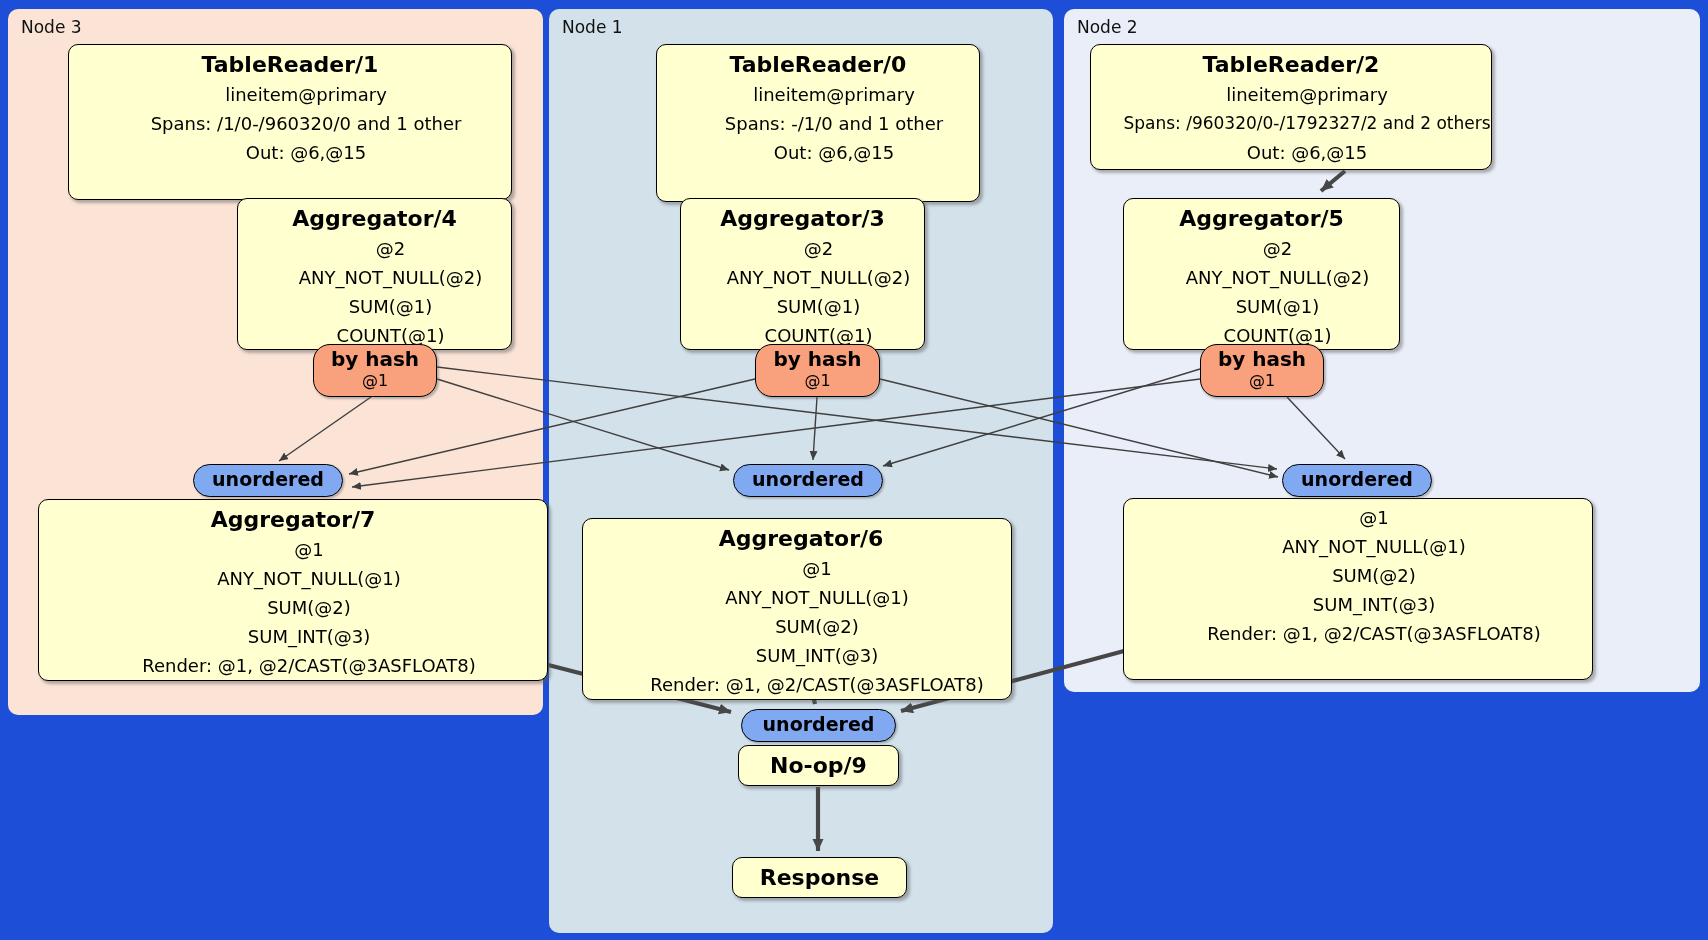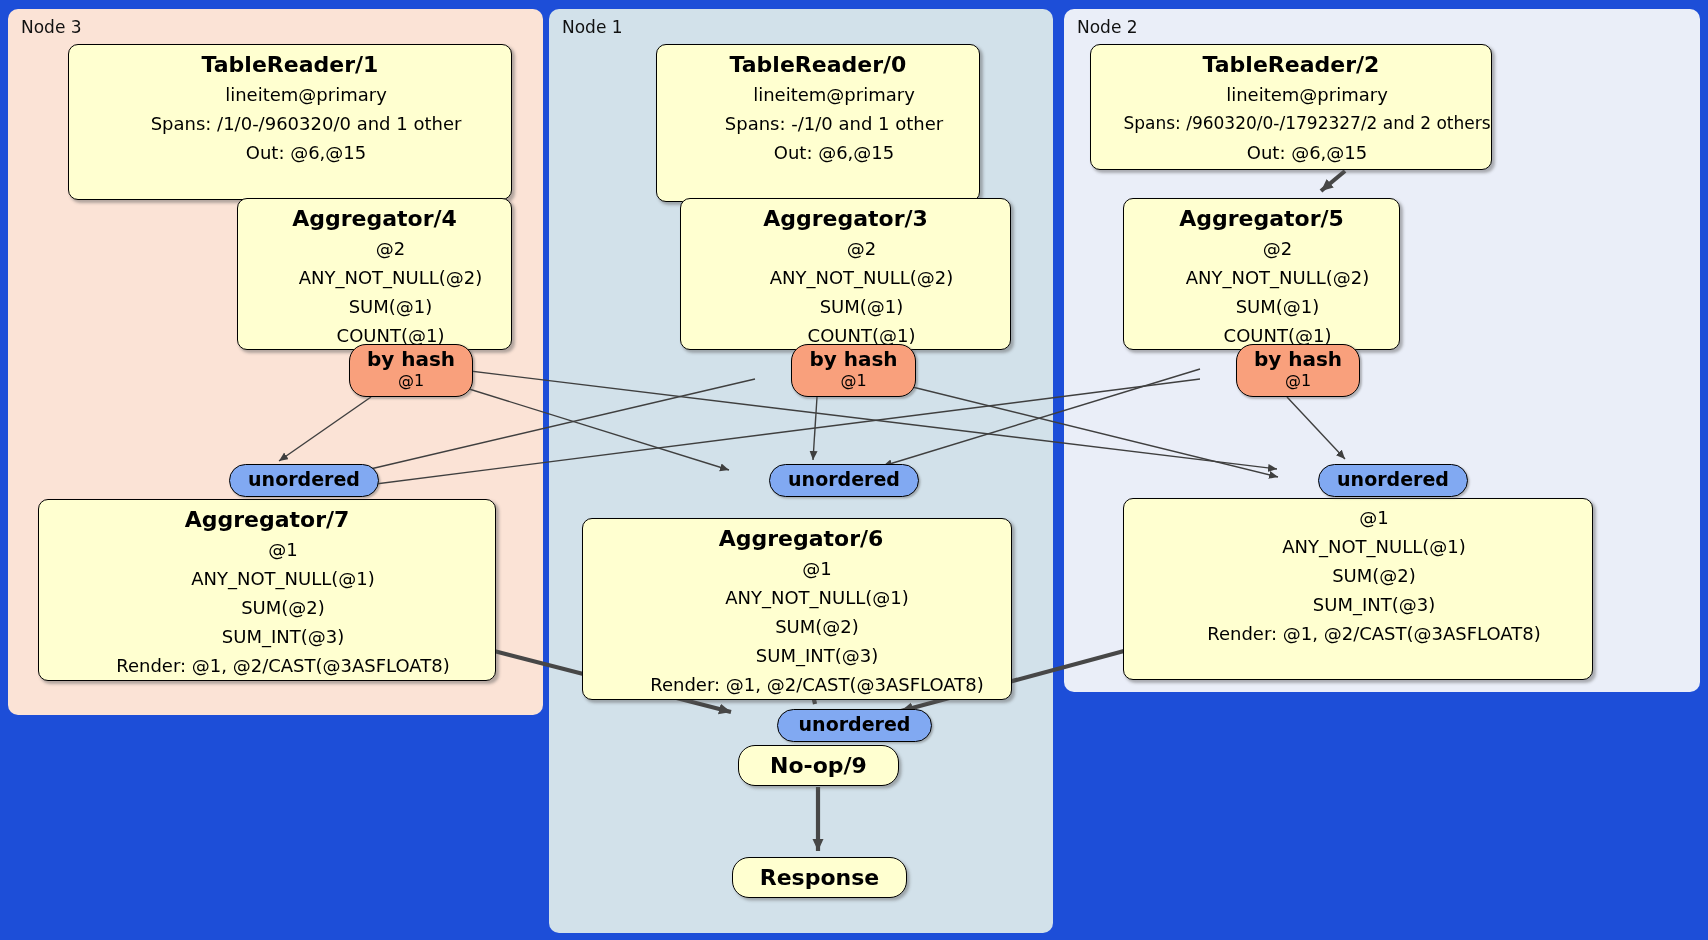--- a/index.html
+++ b/index.html
@@ -21,26 +21,25 @@
   #ah-b path { fill:#474747; }
   .pbox {
     position:absolute; z-index:2;
     background:var(--box-fill,#ffffd0);
     border:1.6px solid #000; border-radius:10px;
     box-shadow:2.5px 2.5px 3px rgba(90,90,90,.45);
     text-align:center; box-sizing:border-box; padding-top:4px;
   }
   .pbox-title { font-weight:bold; font-size:22px; line-height:31px; white-space:nowrap; }
   .pbox-line  { font-size:18px; line-height:29px; white-space:nowrap;margin-left:32px; }
-  .pbox-single { display:flex; align-items:center; justify-content:center; padding-top:0;border-radius:17px; }
+  .pbox-single { display:flex; align-items:center; justify-content:center; padding-top:0; }
   .router {
     position:absolute; z-index:3; box-sizing:border-box;
     border:1.8px solid #000; text-align:center;
     box-shadow:1.5px 1.5px 2px rgba(90,90,90,.4);
-    margin-left:36px;
   }
   .by-hash { background:var(--hash-fill,#f9a07c); border-radius:17px; padding-top:2px; }
   .bh-label  { font-weight:bold; font-size:20px; line-height:24px; white-space:nowrap; }
   .bh-detail { font-size:16px; line-height:20px; white-space:nowrap; }
   .unordered {
     background:var(--unordered-fill,#81a9f2); border-radius:17px;
     font-weight:bold; font-size:19px; line-height:29px; white-space:nowrap;
   }
 </style>
 </head>
@@ -108,21 +107,21 @@
     <div class="pbox-line">Out: @6,@15</div>
   </div>
 
   <div class="pbox" style="left:237px; top:198px; width:275px; height:152px;">
     <div class="pbox-title">Aggregator/4</div>
     <div class="pbox-line">@2</div>
     <div class="pbox-line">ANY_NOT_NULL(@2)</div>
     <div class="pbox-line">SUM(@1)</div>
     <div class="pbox-line">COUNT(@1)</div>
   </div>
-  <div class="pbox" style="left:680px; top:198px; width:331px; height:152px;">
+  <div class="pbox" style="left:680px; top:198px; width:245px; height:152px;">
     <div class="pbox-title">Aggregator/3</div>
     <div class="pbox-line">@2</div>
     <div class="pbox-line">ANY_NOT_NULL(@2)</div>
     <div class="pbox-line">SUM(@1)</div>
     <div class="pbox-line">COUNT(@1)</div>
   </div>
   <div class="pbox" style="left:1123px; top:198px; width:277px; height:152px;">
     <div class="pbox-title">Aggregator/5</div>
     <div class="pbox-line">@2</div>
     <div class="pbox-line">ANY_NOT_NULL(@2)</div>
@@ -140,21 +139,21 @@
   </div>
   <div class="router by-hash" style="left:1200px; top:344px; width:124px; height:53px;">
     <div class="bh-label">by hash</div>
     <div class="bh-detail">@1</div>
   </div>
 
   <div class="router unordered" style="left:193px; top:464px; width:150px; height:33px;">unordered</div>
   <div class="router unordered" style="left:733px; top:464px; width:150px; height:33px;">unordered</div>
   <div class="router unordered" style="left:1282px; top:464px; width:150px; height:33px;">unordered</div>
 
-  <div class="pbox" style="left:38px; top:499px; width:458px; height:182px;">
+  <div class="pbox" style="left:38px; top:499px; width:510px; height:182px;">
     <div class="pbox-title">Aggregator/7</div>
     <div class="pbox-line">@1</div>
     <div class="pbox-line">ANY_NOT_NULL(@1)</div>
     <div class="pbox-line">SUM(@2)</div>
     <div class="pbox-line">SUM_INT(@3)</div>
     <div class="pbox-line">Render: @1, @2/CAST(@3ASFLOAT8)</div>
   </div>
   <div class="pbox" style="left:582px; top:518px; width:430px; height:182px;padding-left:8px;">
     <div class="pbox-title">Aggregator/6</div>
     <div class="pbox-line">@1</div>

